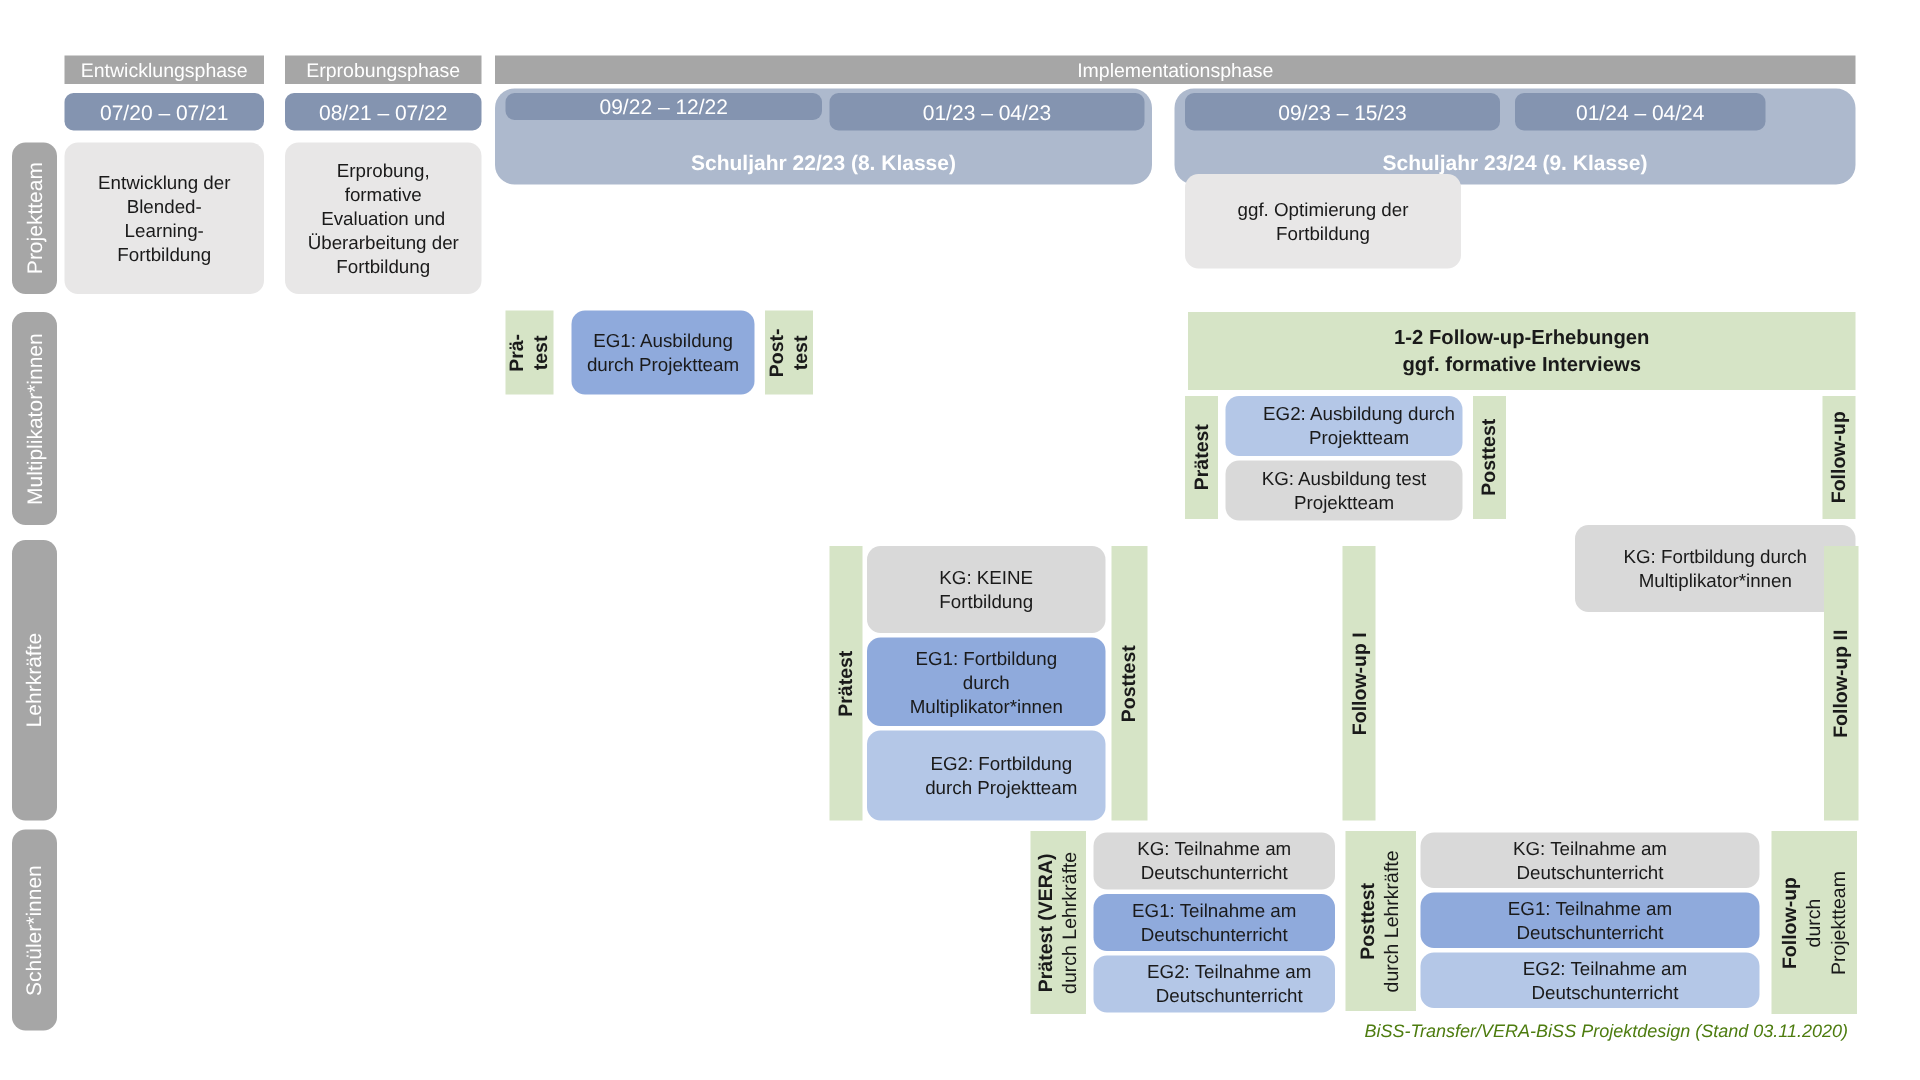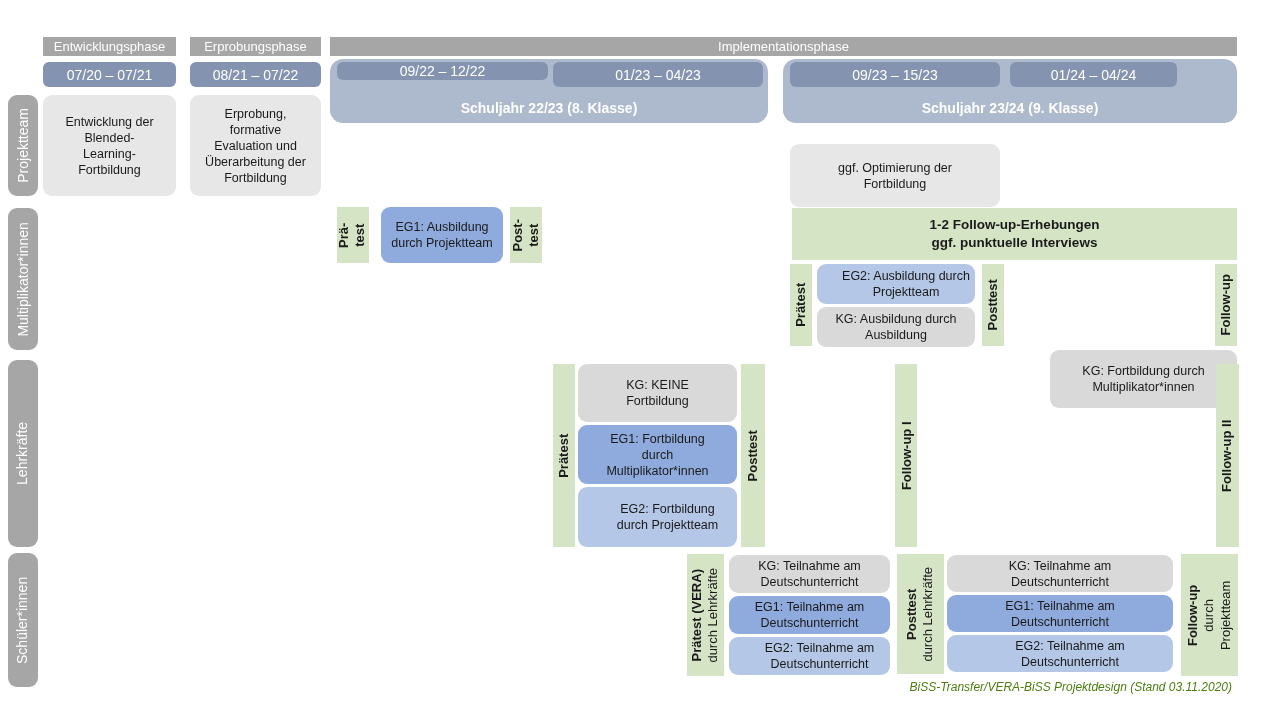--- a/index.html
+++ b/index.html
@@ -76,51 +76,51 @@
 <div class="abs rowlabel" style="left:8px;top:553px;width:30px;height:134px;">
   <div class="vrot">Schüler*innen</div>
 </div>
 
 <div class="abs box grayinfo" style="left:43px;top:95px;width:133px;height:101px;">
   <div style="max-width:96px;">Entwicklung der Blended-Learning-Fortbildung</div>
 </div>
 <div class="abs box grayinfo" style="left:190px;top:95px;width:131px;height:101px;">
   <div style="max-width:102px;">Erprobung, formative Evaluation und Überarbeitung der Fortbildung</div>
 </div>
-<div class="abs box grayinfo" style="left:790px;top:144px;width:210px;height:63px;">
+<div class="abs box grayinfo" style="left:790px;top:116px;width:184px;height:63px;">
   <div style="max-width:145px;">ggf. Optimierung der Fortbildung</div>
 </div>
 
 <div class="abs gbar" style="left:337px;top:207px;width:32px;height:56px;">
   <div class="vrot bold">
     <div>Prä-</div>
     <div>test</div>
   </div>
 </div>
 <div class="abs box eg1" style="left:381px;top:207px;width:122px;height:56px;">
   <div style="max-width:105px;">EG1: Ausbildung durch Projektteam</div>
 </div>
 <div class="abs gbar" style="left:510px;top:207px;width:32px;height:56px;">
   <div class="vrot bold">
     <div>Post-</div>
     <div>test</div>
   </div>
 </div>
 <div class="abs gbox" style="left:792px;top:208px;width:445px;height:52px;">
   <div>1-2 Follow-up-Erhebungen</div>
-  <div>ggf. punktuelle Interviews</div>
+  <div>ggf. formative Interviews</div>
 </div>
 <div class="abs gbar" style="left:790px;top:264px;width:22px;height:82px;">
   <div class="vrot bold">Prätest</div>
 </div>
 <div class="abs box eg2" style="left:817px;top:264px;width:158px;height:40px;">
   <div>EG2: Ausbildung durch Projektteam</div>
 </div>
 <div class="abs box kg" style="left:817px;top:307px;width:158px;height:40px;">
-  <div>KG: Ausbildung durch Ausbildung</div>
+  <div>KG: Ausbildung test Projektteam</div>
 </div>
 <div class="abs gbar" style="left:982px;top:264px;width:22px;height:82px;">
   <div class="vrot bold">Posttest</div>
 </div>
 <div class="abs gbar" style="left:1215px;top:264px;width:22px;height:82px;">
   <div class="vrot bold">Follow-up</div>
 </div>
 
 <div class="abs gbar" style="left:553px;top:364px;width:22px;height:183px;">
   <div class="vrot bold">Prätest</div>

